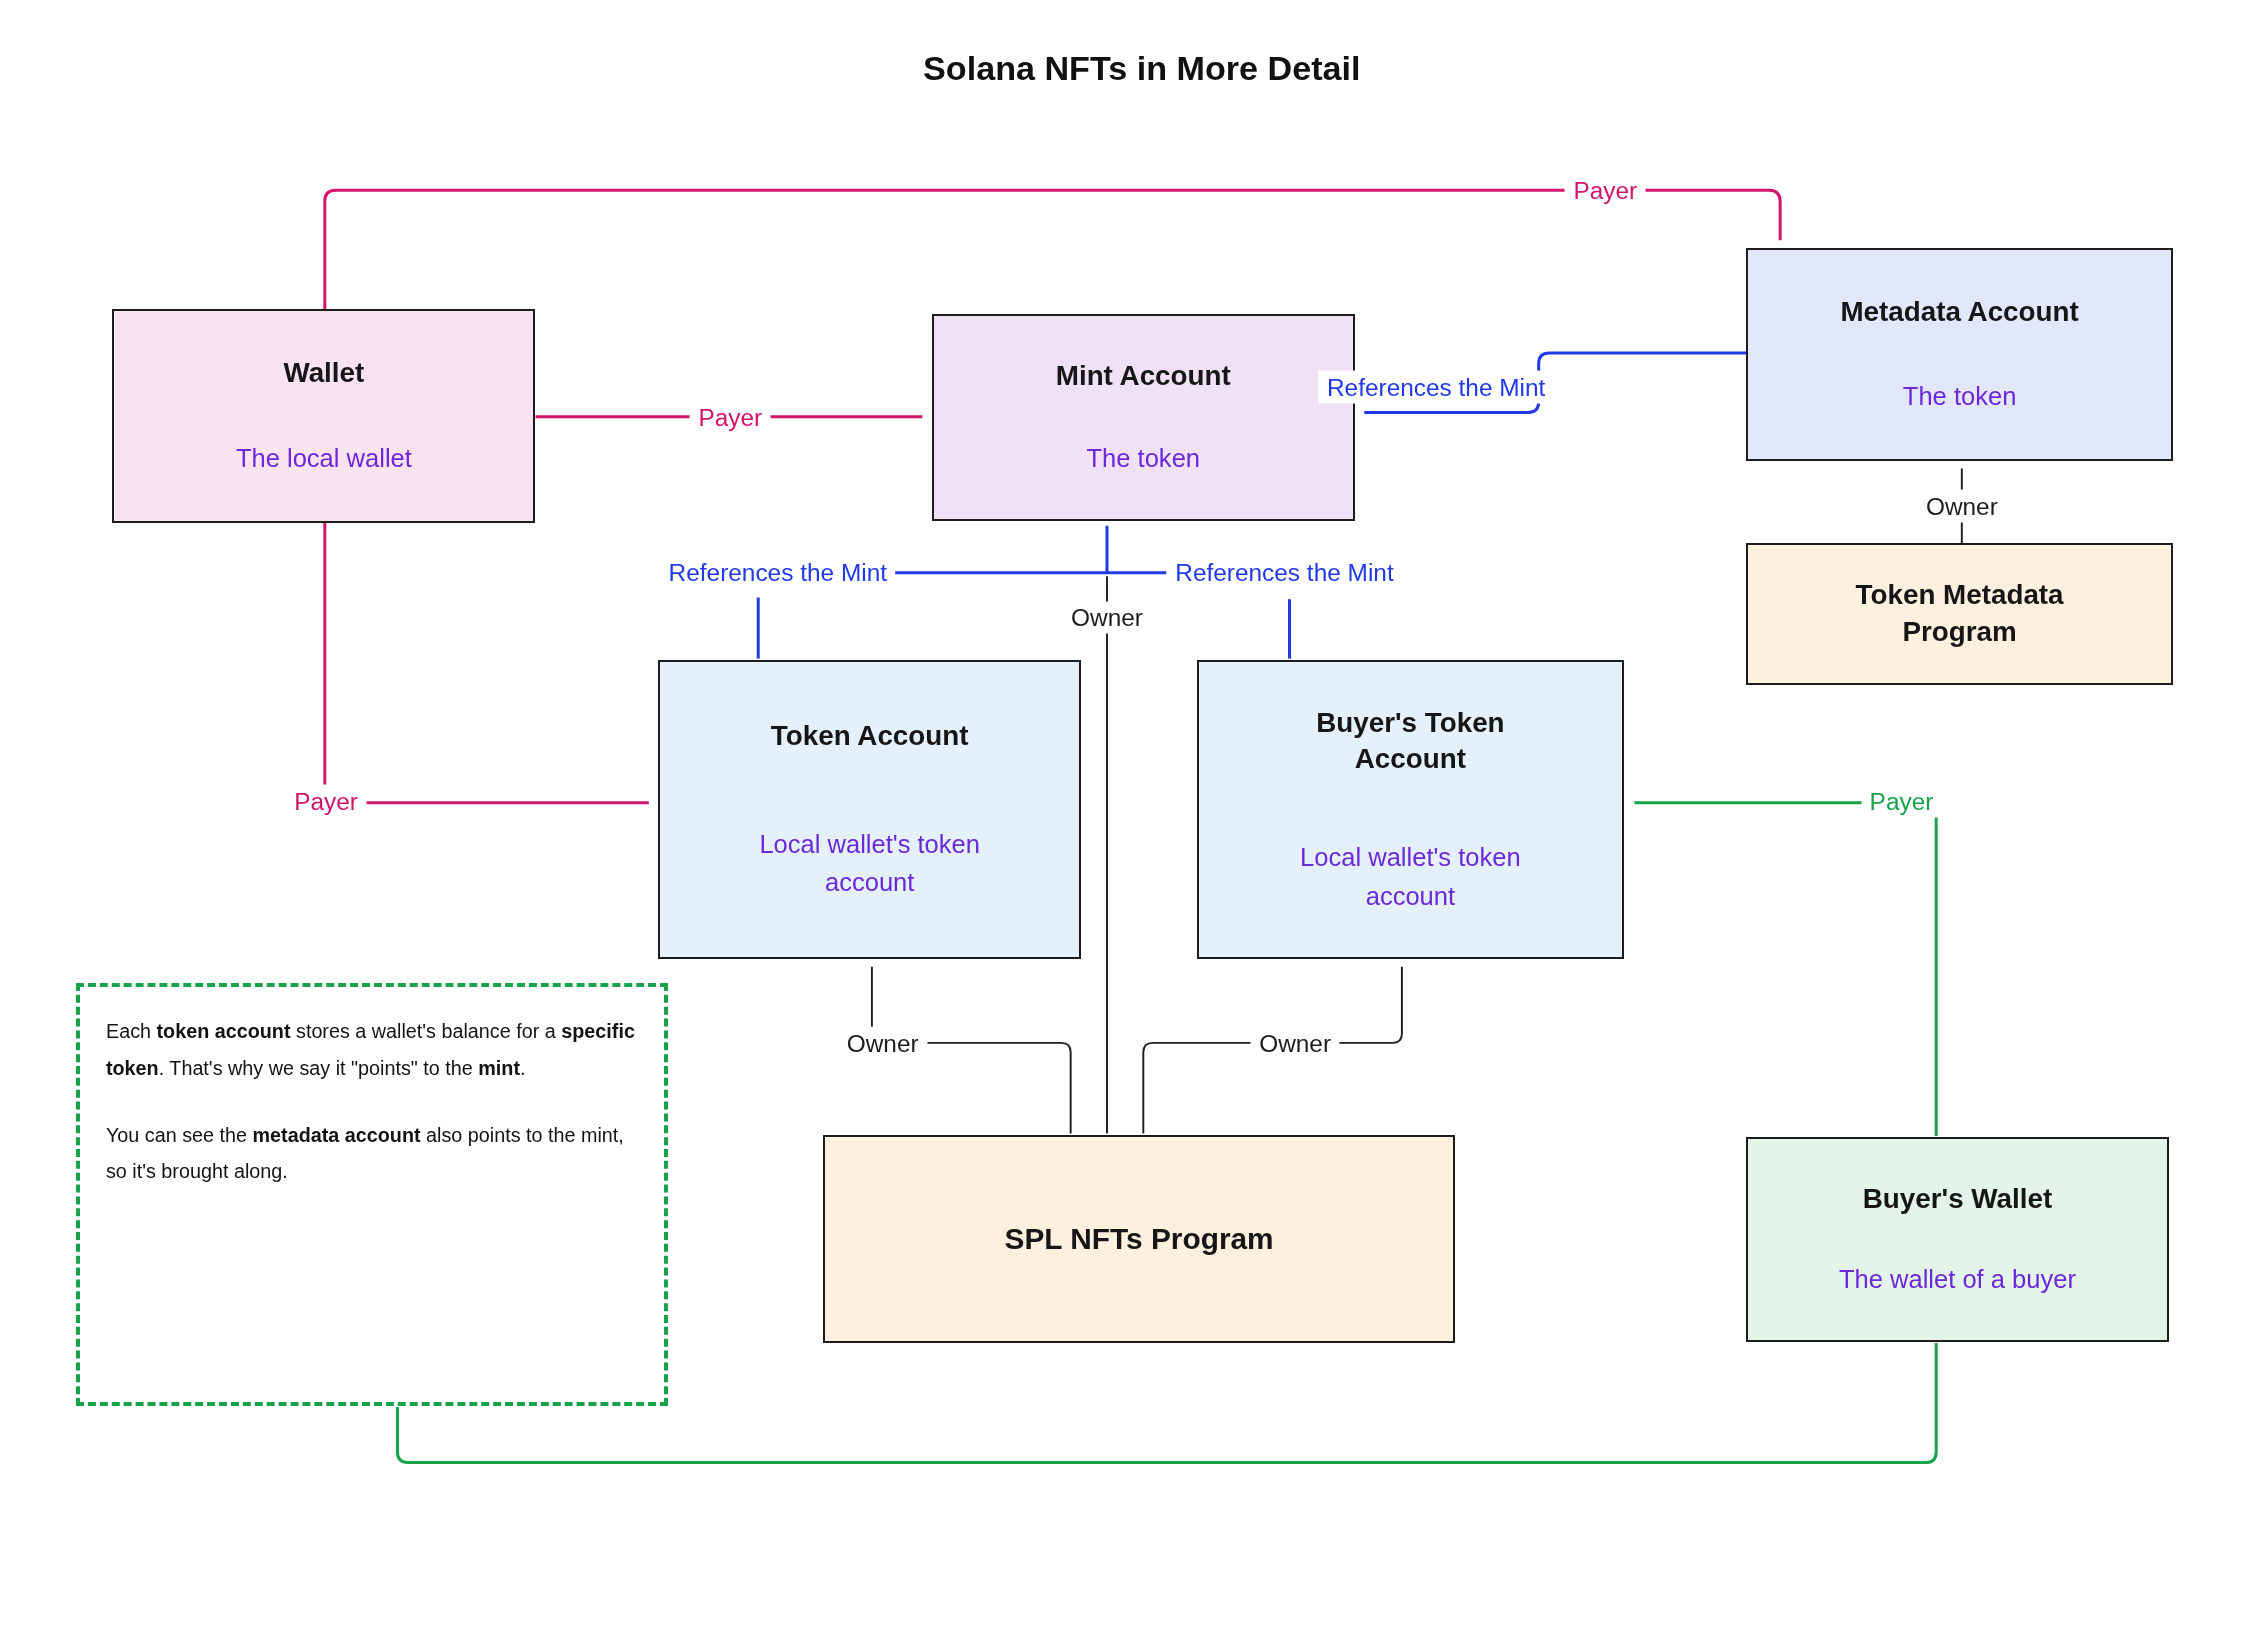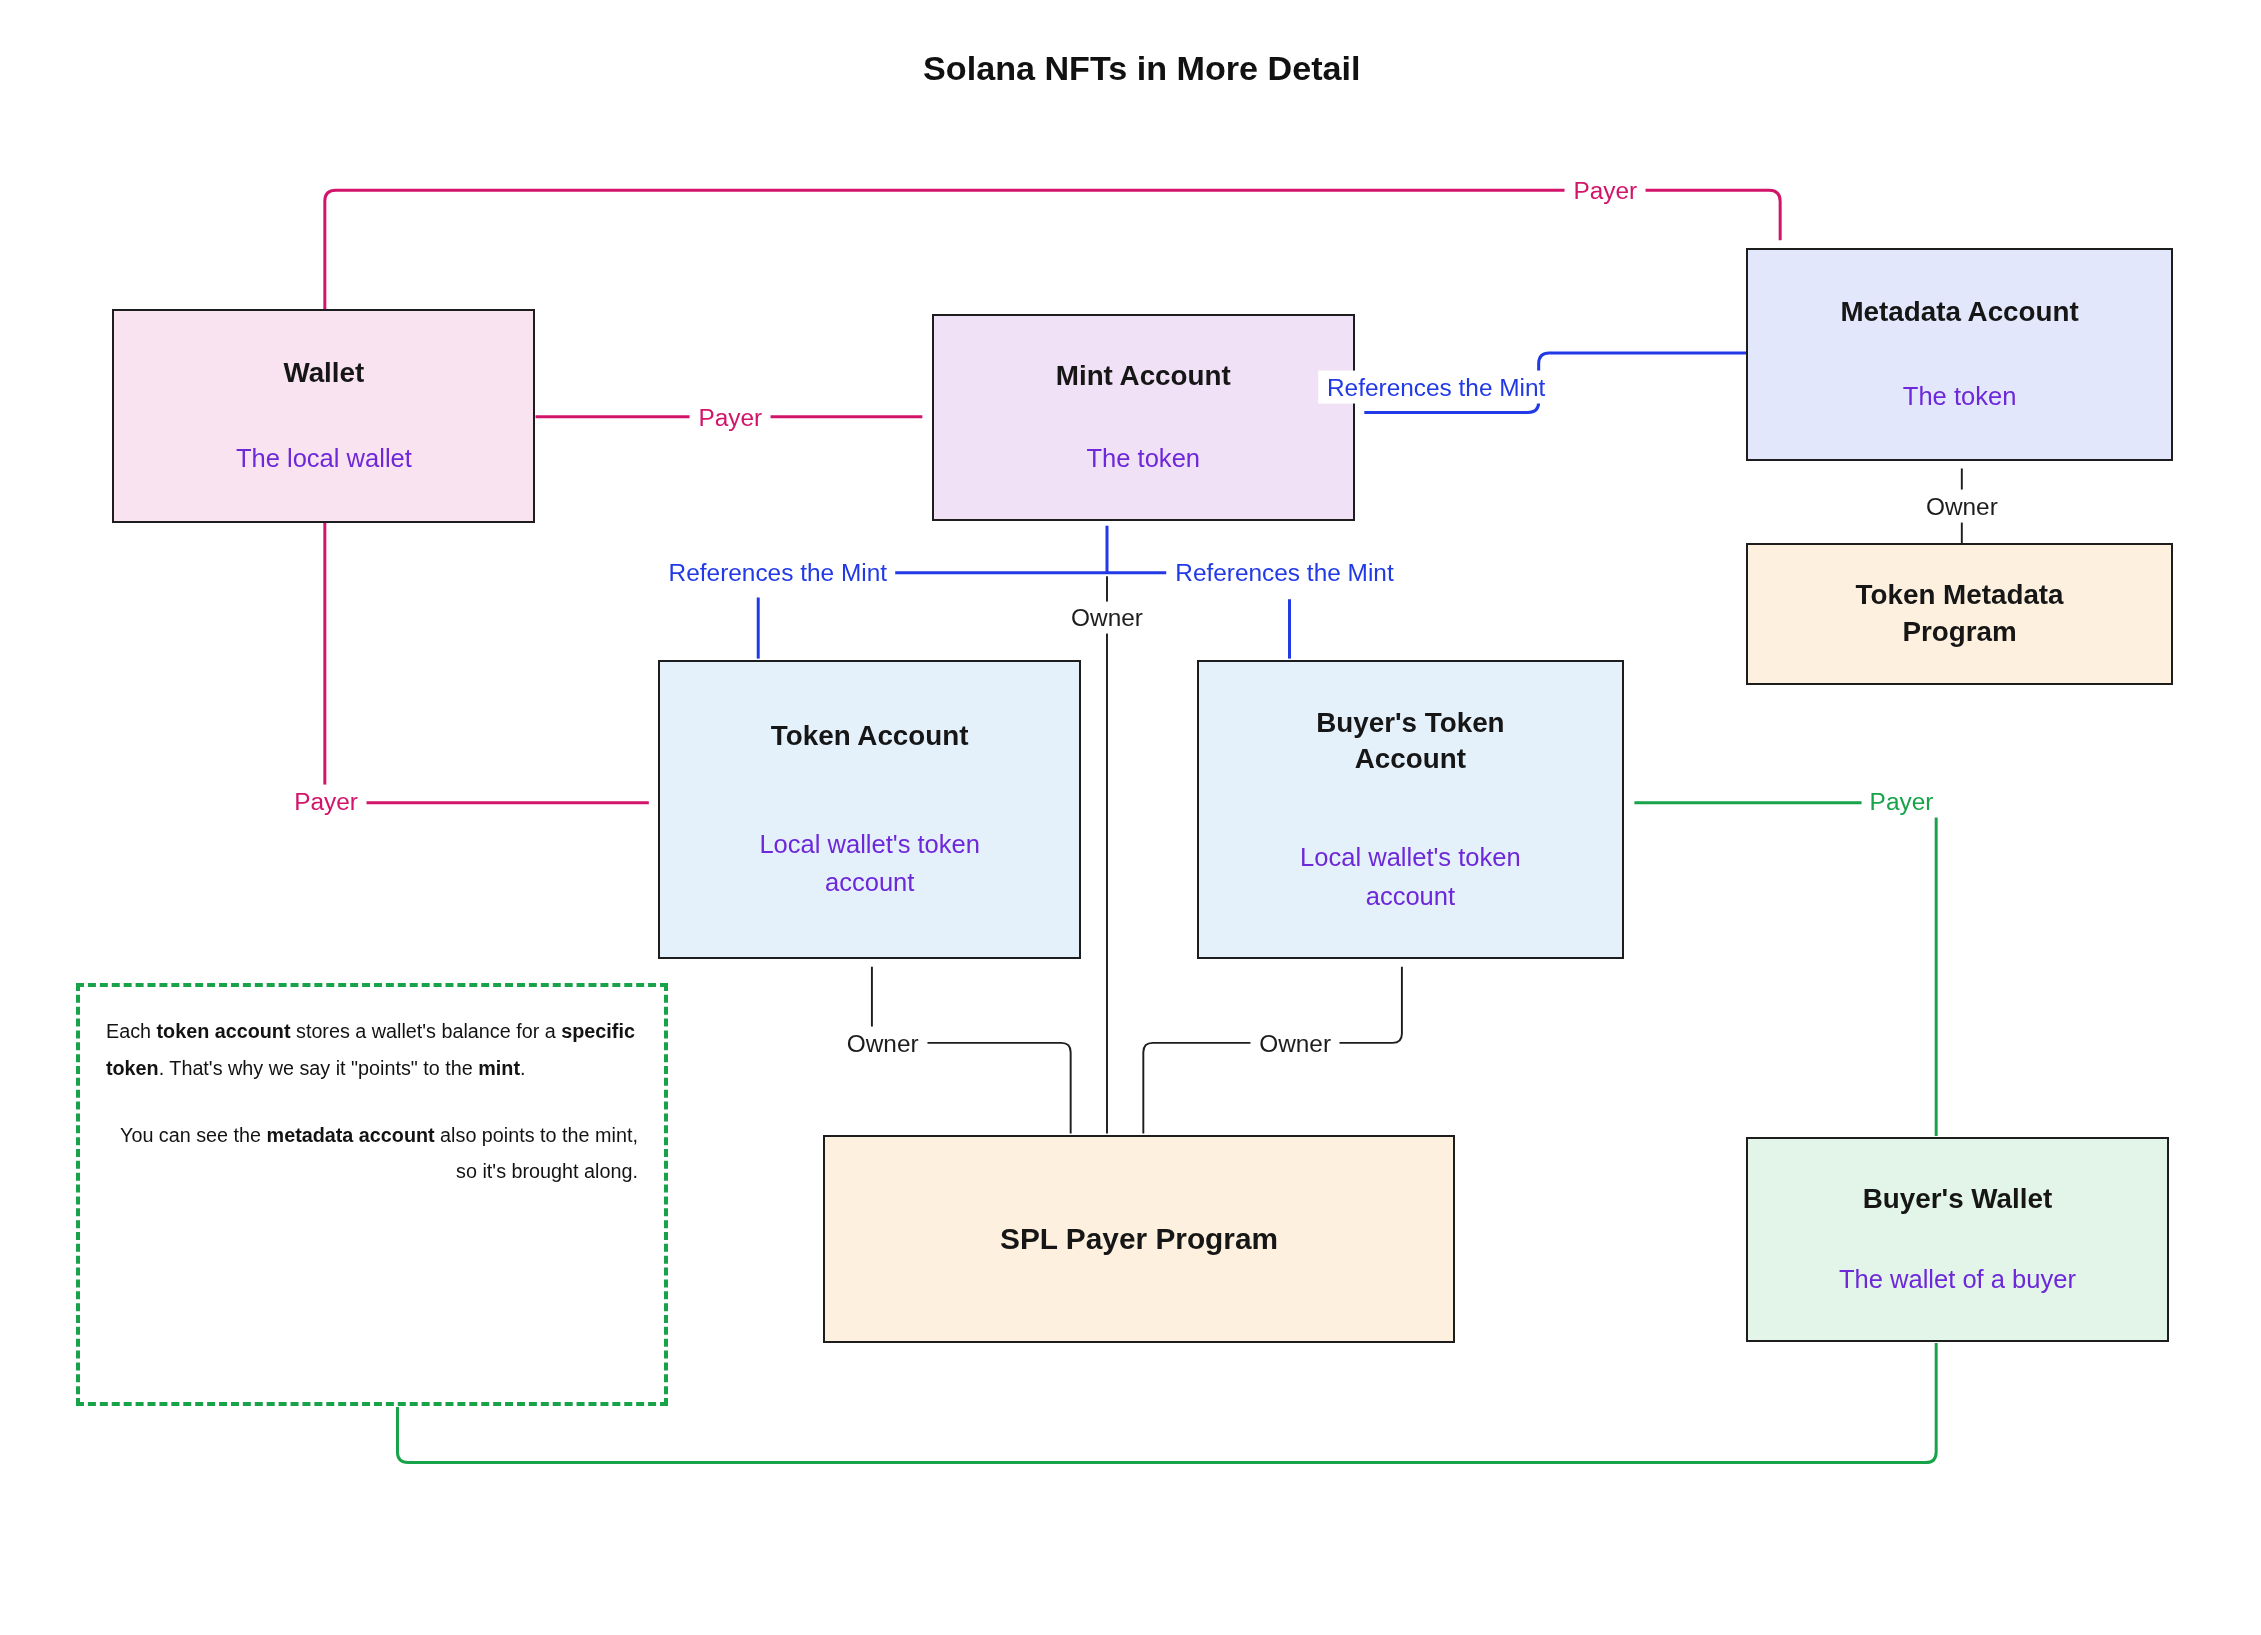--- a/index.html
+++ b/index.html
@@ -68,21 +68,21 @@
     width:26.18%; height:27.37%;
     box-sizing:border-box;
     border:0.19vw dashed var(--green);
     background:#fff;
     padding:1.15vw 1.15vw;
     font-size:0.875vw;
     line-height:1.85;
     color:#131313;
   }
   .note p{margin:0 0 1.55em 0;}
-  .note p:last-child{margin-bottom:16px;text-align:right;}
+  .note p:last-child{margin-bottom:16px;}
 </style>
 </head>
 <body>
 
 <div class="canvas">
 
   <div class="page-title">Solana NFTs in More Detail</div>
 
   <svg class="conn-layer" viewBox="0 0 5290 3617" preserveAspectRatio="none" width="100%" height="100%" aria-hidden="true">
     <defs>
@@ -154,21 +154,21 @@
     <div class="node-title">Token Account</div>
     <div class="node-body narrow">Local wallet's token account</div>
   </div>
 
   <div class="node node-token" style="left:52.93%;top:42.71%;width:18.90%;height:19.35%;gap:16px;">
     <div class="node-title narrow">Buyer's Token Account</div>
     <div class="node-body narrow">Local wallet's token account</div>
   </div>
 
   <div class="node node-program single" style="left:36.39%;top:73.40%;width:27.98%;height:13.46%;">
-    <div class="node-title spl-title">SPL Payer Program</div>
+    <div class="node-title spl-title">SPL NFTs Program</div>
   </div>
 
   <div class="node node-buyer-wallet" style="left:77.22%;top:73.54%;width:18.71%;height:13.27%;">
     <div class="node-title">Buyer's Wallet</div>
     <div class="node-body">The wallet of a buyer</div>
   </div>
 
   <div class="edge-label lbl-pink" style="left:71.00%;top:12.30%;">Payer</div>
   <div class="edge-label lbl-pink" style="left:32.30%;top:26.96%;">Payer</div>
   <div class="edge-label lbl-pink" style="left:14.42%;top:51.84%;">Payer</div>

